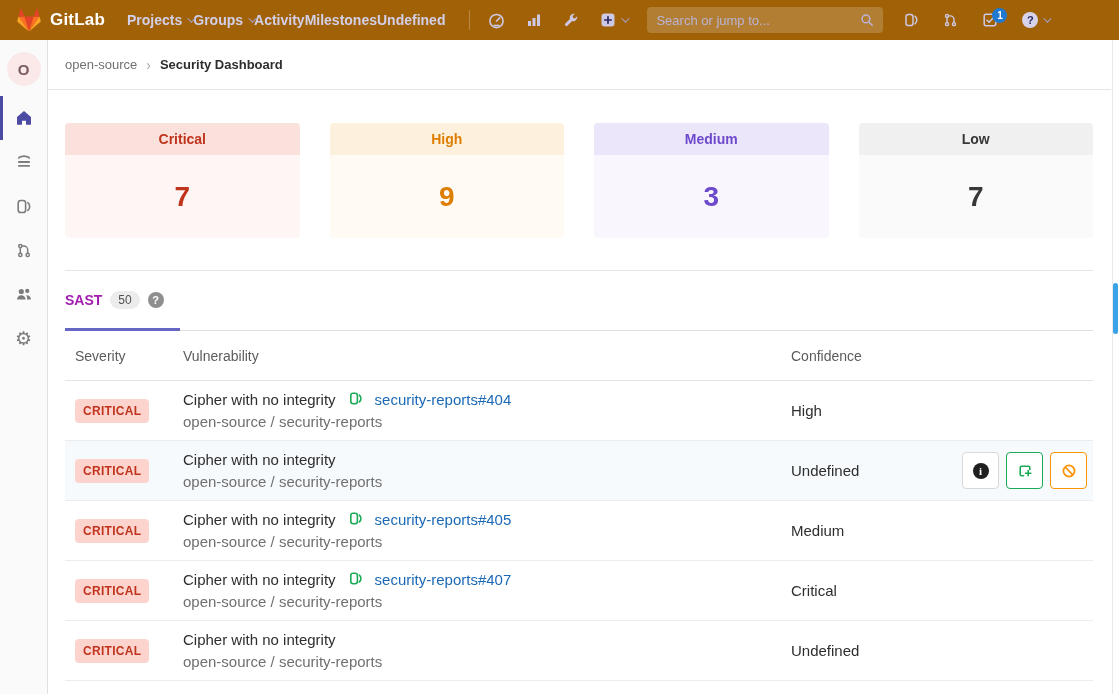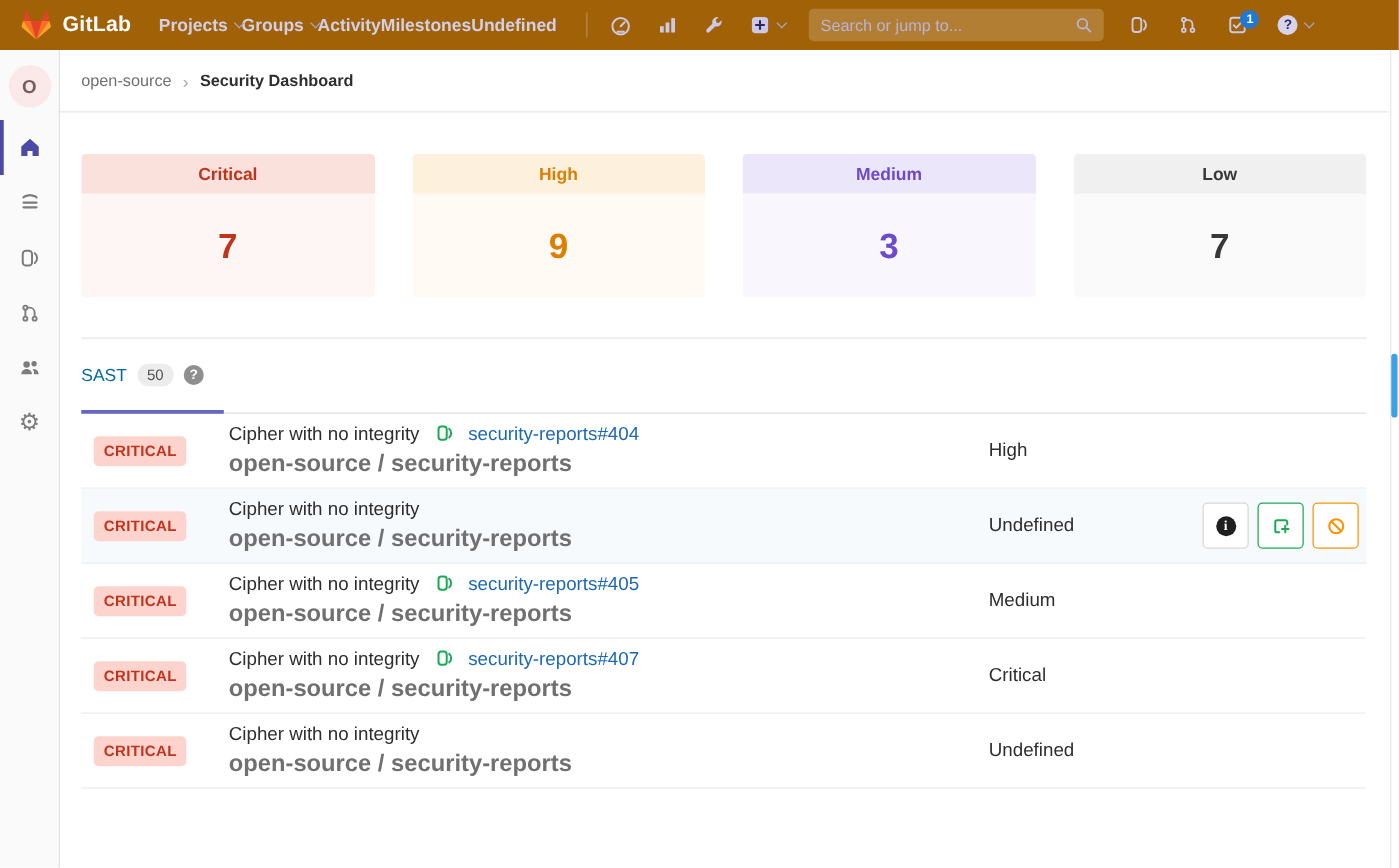--- a/index.html
+++ b/index.html
@@ -60,37 +60,37 @@
   .sev-card-body { height:83px; display:flex; align-items:center; justify-content:center;
                    background:var(--body-bg); }
   .sev-card-count { font-size:28px; font-weight:bold; color:var(--card-color); }
 
   .section-sep { border-top:1px solid #e5e5e5; margin-top:32px; }
 
   .tabs-row { height:60px; border-bottom:1px solid #dfdfdf; display:flex; }
   .tab { display:flex; align-items:center; gap:8px; padding:0 16px 0 0; border-bottom:3px solid transparent;
          margin-bottom:-1px; cursor:pointer; }
   .tab.active { border-bottom-color:#6666c4; }
-  .tab-label { font-size:14px; font-weight:normal; color:#0369a1; }
+  .tab-label { font-size:14px; font-weight:bold; color:#a21caf; }
   .tab-count { background:#ececec; border-radius:9px; padding:2px 8px; font-size:12px; color:#525252; }
   .tab-help { width:16px; height:16px; border-radius:50%; background:#8f8f8f; color:#fff; font-size:11px;
               font-weight:bold; display:flex; align-items:center; justify-content:center; cursor:pointer; }
 
   .grid-cols { display:grid; grid-template-columns:108px 1fr 312px; align-items:center; }
   .thead { height:50px; border-bottom:1px solid #e5e5e5; color:#5c5c5c; font-size:14px; }
   .thead > div { padding-left:10px; }
 
   .vrow { min-height:60px; border-bottom:1px solid #ececec; cursor:pointer; }
   .vrow.hover { background:#f6fafd; }
   .cell { padding-left:10px; }
   .sev-badge { display:inline-block; background:#fdd4cd; color:#c0341d; font-size:12px; font-weight:bold;
                letter-spacing:.3px; padding:5px 8px; border-radius:4px; }
   .vuln-title-line { display:flex; align-items:flex-start; gap:12px; font-size:15px; color:#2e2e2e; }
   .vuln-link { color:#1b69b6; text-decoration:none; font-size:15px; }
-  .vuln-project { font-size:19px; color:#707070; margin-top:5px;font-weight:bold; }
+  .vuln-project { font-size:15px; color:#707070; margin-top:5px; }
   .conf-cell { display:flex; align-items:center; justify-content:space-between; padding-right:6px; }
   .conf-text { font-size:15px; color:#2e2e2e; }
   .row-actions { display:flex; gap:7px; }
   .act-btn { width:37px; height:37px; background:#fff; border-radius:4px; display:flex; align-items:center;
              justify-content:center; cursor:pointer; }
   .act-info { border:1px solid #d8d8d8; }
   .act-create { border:1px solid #1aaa55; }
   .act-dismiss { border:1px solid #fc9403; }
   .info-glyph { width:16px; height:16px; border-radius:50%; background:#1f1f1f; color:#fff; font-size:11px;
                 font-weight:bold; font-family:"Liberation Serif",serif; display:flex; align-items:center;
@@ -311,20 +311,25 @@
   <div class="section-sep"></div>
 
   <div class="tabs-row">
     <div class="tab active">
       <span class="tab-label">SAST</span>
       <span class="tab-count">50</span>
       <span class="tab-help">?</span>
     </div>
   </div>
 
+  <div class="grid-cols thead">
+    <div>Severity</div>
+    <div>Vulnerability</div>
+    <div>Confidence</div>
+  </div>
 
   <div class="grid-cols vrow">
     <div class="cell"><span class="sev-badge">CRITICAL</span></div>
     <div class="cell">
       <div class="vuln-title-line">
         <span>Cipher with no integrity</span>
         <span>
           <svg width="15" height="15" viewBox="0 0 16 16" fill="none" stroke="#1aaa55" stroke-width="1.7">
             <rect x="3" y="2.4" width="7" height="11.2" rx="2.4"></rect>
             <path d="M12.1 4.3c1 .8 1.7 2.1 1.7 3.7s-.7 2.9-1.7 3.7" stroke-linecap="round"></path>

